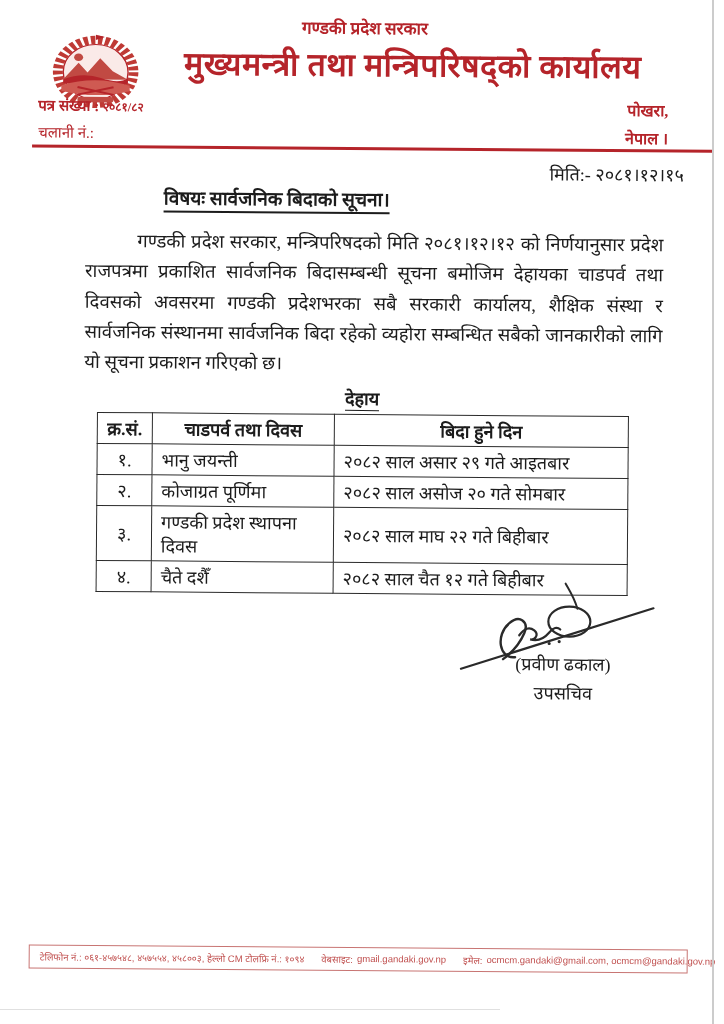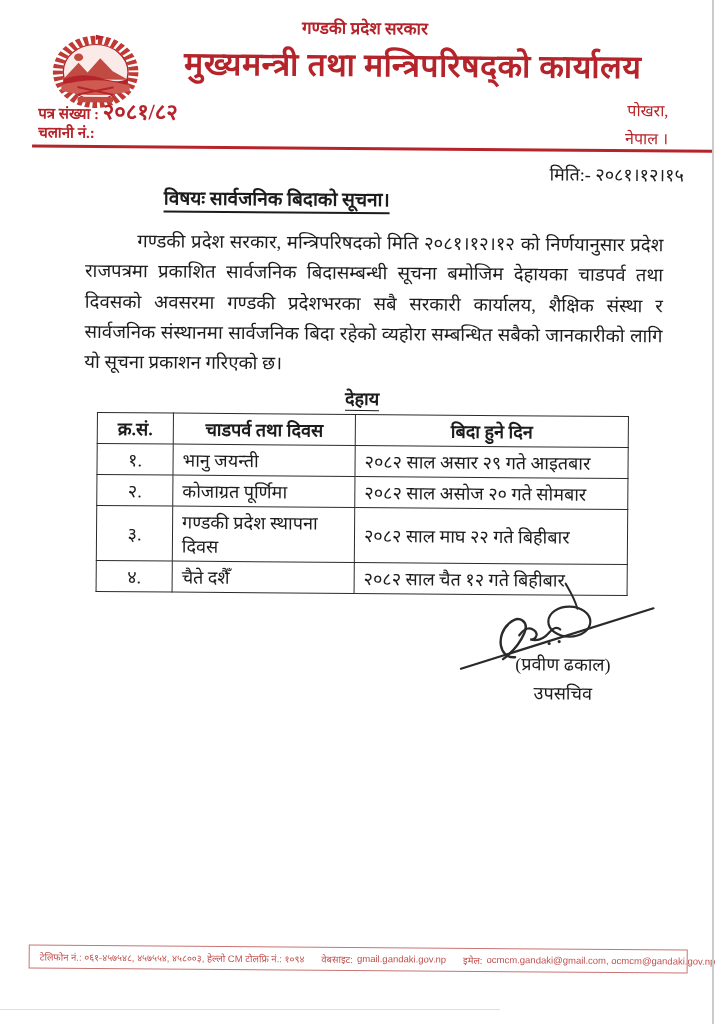--- a/index.html
+++ b/index.html
@@ -23,23 +23,23 @@
   }
   .emblem {
     position: absolute; top: 36px; left: 48px; width: 90px; height: 76px;
   }
   .office-title {
     position: absolute; top: 42px; left: 120px; width: 580px;
     text-align: center; font-size: 32px; font-weight: bold; color: #b5242a;
     letter-spacing: 0.5px;
   }
   .letter-no { position: absolute; top: 97px; left: 36px; font-size: 15px; font-weight: bold; color: #b5242a; }
-  .letter-no b { font-size: 22px; color: #b5242a; font-weight: bold; }
-  .chalani  { position: absolute; top: 124px; left: 36px; font-size: 15px; font-weight: bold; color: #b5242a; }
-  .place { position: absolute; top: 95px; right: 58px; text-align: right; font-size: 16px; font-weight: normal; color: #b5242a; line-height: 1.75; }
+  .letter-no b { font-size: 12px; color: #b5242a; font-weight: bold; }
+  .chalani  { position: absolute; top: 124px; left: 36px; font-size: 15px; font-weight: normal; color: #b5242a; }
+  .place { position: absolute; top: 95px; right: 58px; text-align: right; font-size: 16px; font-weight: bold; color: #b5242a; line-height: 1.75; }
   .red-rule { position: absolute; top: 147px; left: 30px; width: 680px; height: 3px; background: #b5242a; }
   
   .date-line { position: absolute; top: 160px; right: 42px; font-size: 18px; }
   .subject {
     position: absolute; top: 186px; left: 0; width: 76%;
     text-align: center; font-size: 19px; font-weight: bold;
   }
   .subject span { border-bottom: 2px solid #1c1c1c; padding-bottom: 2px; }
   .body-par {
     position: absolute; top: 228px; left: 84px; width: 578px;
@@ -53,21 +53,21 @@
   .dehaya span { border-bottom: 1.5px solid #1c1c1c; padding-bottom: 1px; margin-top: 37px; }
   
   table.holidays {
     position: absolute; top: 414px; left: 97px; width: 532px;
     border-collapse: collapse; font-size: 18px;
   }
   table.holidays th, table.holidays td {
     border: 1.6px solid #2b2b2b; padding: 3px 9px; height: 30px;
   }
   table.holidays th { font-weight: bold; text-align: center; }
-  .col-sn { width: 76px; text-align: center; }
+  .col-sn { width: 55px; text-align: center; }
   .col-fest { width: 182px; }
   
   .sig-art { position: absolute; top: 580px; left: 455px; width: 210px; height: 98px; }
   .sig-name { position: absolute; top: 650px; left: 500px; width: 130px; text-align: center; font-size: 18px; }
   .sig-post { position: absolute; top: 679px; left: 500px; width: 130px; text-align: center; font-size: 18px; }
   
   .footer-box {
     position: absolute; top: 947px; left: 33px; width: 659px;
     border: 1px solid #c87573; padding: 5px 8px 4px 10px;
     font-family: "Liberation Sans", "DejaVu Sans", sans-serif;

